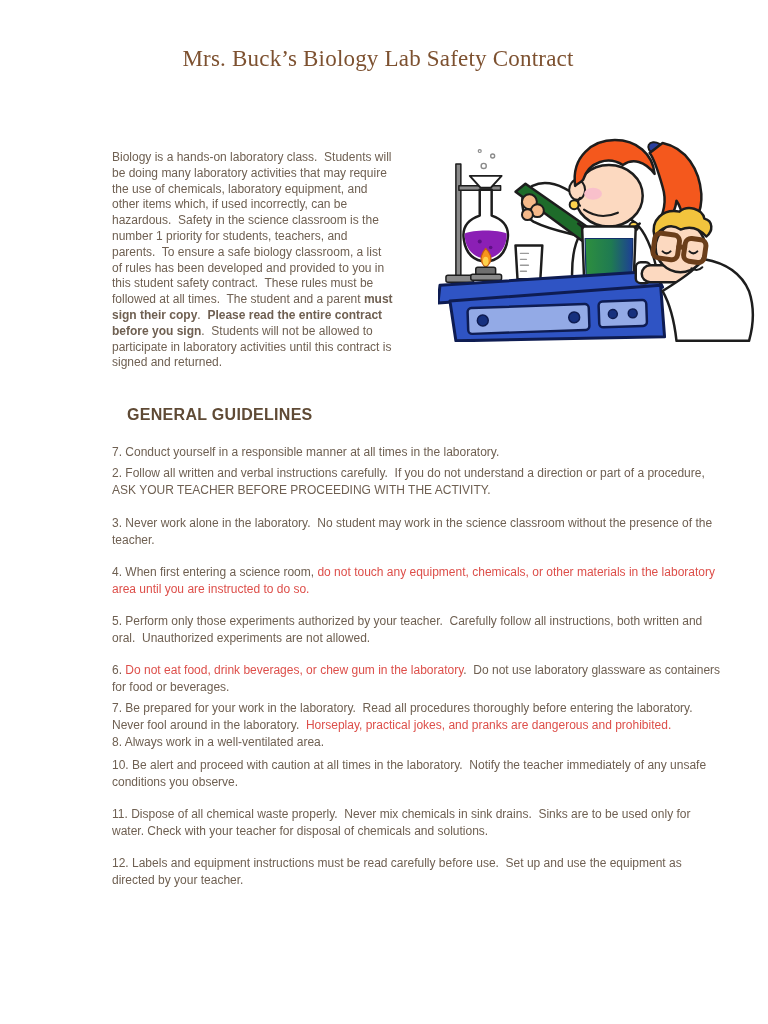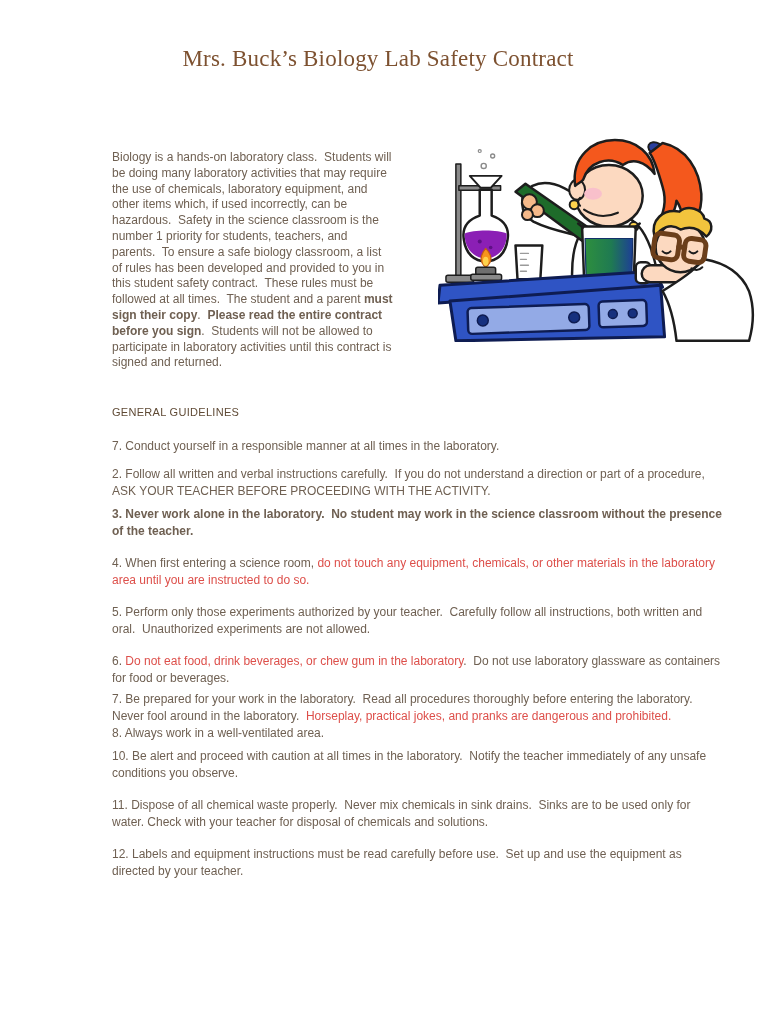--- a/index.html
+++ b/index.html
@@ -61,36 +61,36 @@
   .illustration{
     margin-left:2px;
     margin-top:-10px;
     width:318px;
     height:215px;
     flex:0 0 318px;
   }
   .seg-bold{font-weight:bold;}
   .seg-red{color:var(--red_text);}
   .section-heading{
-    margin:23px 0 0 0;
-    font-size:11px;
-    font-weight:normal;
+    margin:23px 0 0 15px;
+    font-size:16px;
+    font-weight:bold;
     color:var(--heading_brown);
     letter-spacing:0.3px;
   }
   .guidelines{margin:0;}
   .guideline{
     margin:15px 0 0 0;
     font-size:12px;
     line-height:17px;
     white-space:pre-wrap;
   }
   .guideline:nth-child(1){margin-top:20px;}
-  .guideline:nth-child(2){margin-top:11px;}
-  .guideline:nth-child(3){margin-top:6px;font-weight:bold;}
+  .guideline:nth-child(2){margin-top:4px;}
+  .guideline:nth-child(3){margin-top:16px;}
   .guideline:nth-child(7){margin-top:4px;}
   .guideline:nth-child(8){margin-top:0;}
   .guideline:nth-child(9){margin-top:6px;}
 </style>
 </head>
 <body>
 
 <div class="page">
 
   <h1 class="doc-title">Mrs. Buck’s Biology Lab Safety Contract</h1>

